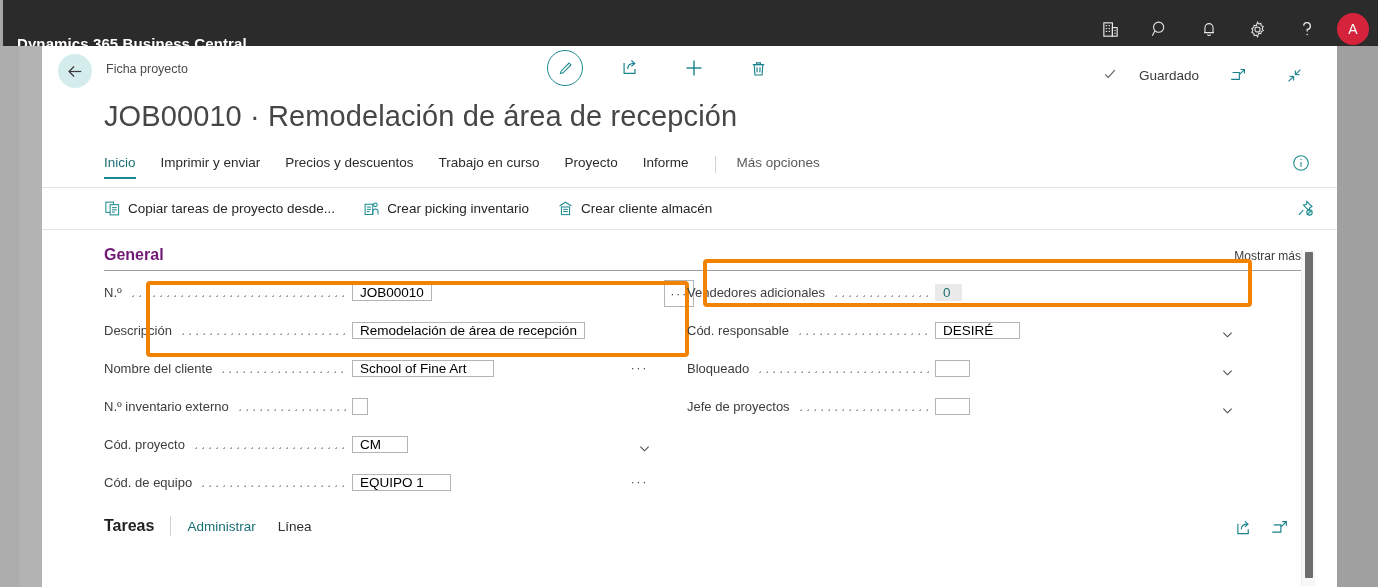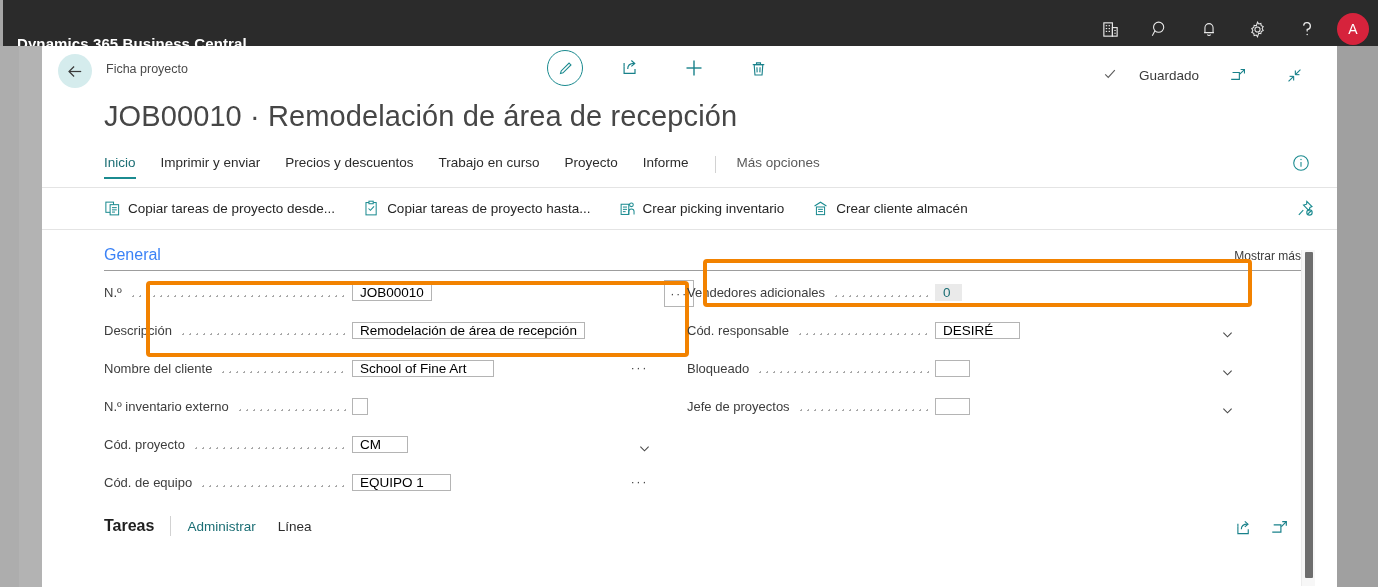--- a/index.html
+++ b/index.html
@@ -121,21 +121,21 @@
   }
   .scrollthumb {
     position: absolute; left: 3px; top: 2px; width: 8px; height: 326px;
     background: #6e6e6e; border-radius: 1px;
   }
 
   .section-hdr {
     margin: 16px 36px 0 62px; display: flex; align-items: baseline;
     border-bottom: 1.6px solid #9d9d9d; padding-bottom: 6px;
   }
-  .section-title { font-size: 16px; font-weight: normal; color: #3b82f6; }
+  .section-title { font-size: 16px; font-weight: bold; color: #701a75; }
   .show-more { margin-left: auto; font-size: 12px; color: #3b3b3b; cursor: pointer; }
 
   
   .cols { position: relative; display: flex; padding: 0 0 0 62px; margin-top: 2px; }
   .col { position: relative; width: 553px; }
   .col.right { margin-left: 30px; }
 
   .fieldrow {
     display: flex; align-items: center; height: 38px;
   }
@@ -344,30 +344,20 @@
         <span class="ci">
           <svg width="17" height="17" viewBox="0 0 20 20" fill="none" stroke="currentColor" stroke-width="1.2">
             <rect x="2.2" y="2.5" width="9" height="12"></rect>
             <rect x="7.2" y="5.5" width="10" height="12" fill="#fff"></rect>
             <line x1="9.4" y1="9" x2="15" y2="9"></line>
               <line x1="9.4" y1="11.6" x2="15" y2="11.6"></line>
               <line x1="9.4" y1="14.2" x2="13" y2="14.2"></line>
           </svg>
         </span>
         <span>Copiar tareas de proyecto desde...</span>
-      </div>
-      <div class="cmd">
-        <span class="ci">
-          <svg width="17" height="17" viewBox="0 0 20 20" fill="none" stroke="currentColor" stroke-width="1.2">
-            <rect x="3.5" y="3" width="12" height="14.5"></rect>
-            <rect x="7" y="1.4" width="5" height="3" fill="#fff"></rect>
-            <polyline points="6.5,10 8.7,12.2 13,7.4"></polyline>
-          </svg>
-        </span>
-        <span>Copiar tareas de proyecto hasta...</span>
       </div>
       <div class="cmd">
         <span class="ci">
           <svg width="17" height="17" viewBox="0 0 20 20" fill="none" stroke="currentColor" stroke-width="1.2">
             <rect x="2.5" y="5" width="9" height="12"></rect>
             <line x1="4.6" y1="8.3" x2="9.4" y2="8.3"></line>
               <line x1="4.6" y1="11" x2="9.4" y2="11"></line>
               <line x1="4.6" y1="13.7" x2="7.8" y2="13.7"></line>
             <circle cx="14.6" cy="5.6" r="2.2"></circle>
               <path d="M11.5 17 v-3.4 a3.1 3.1 0 0 1 6.2 0 V17"></path>

